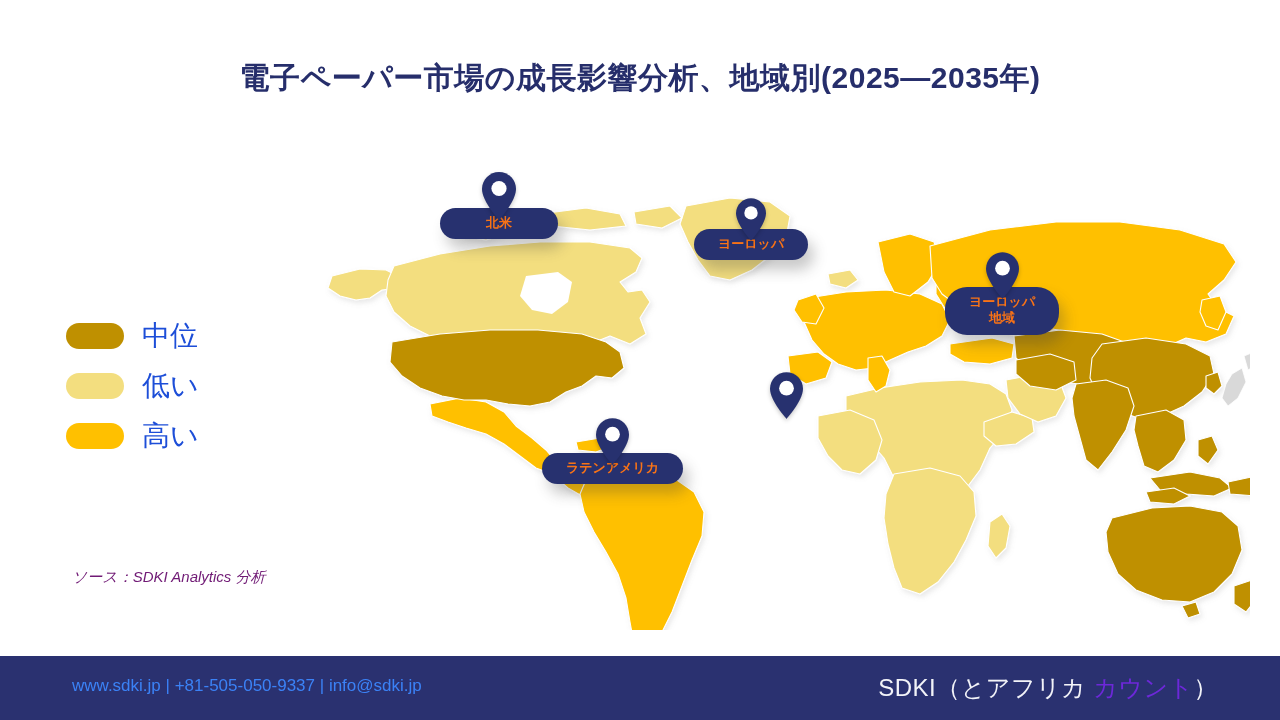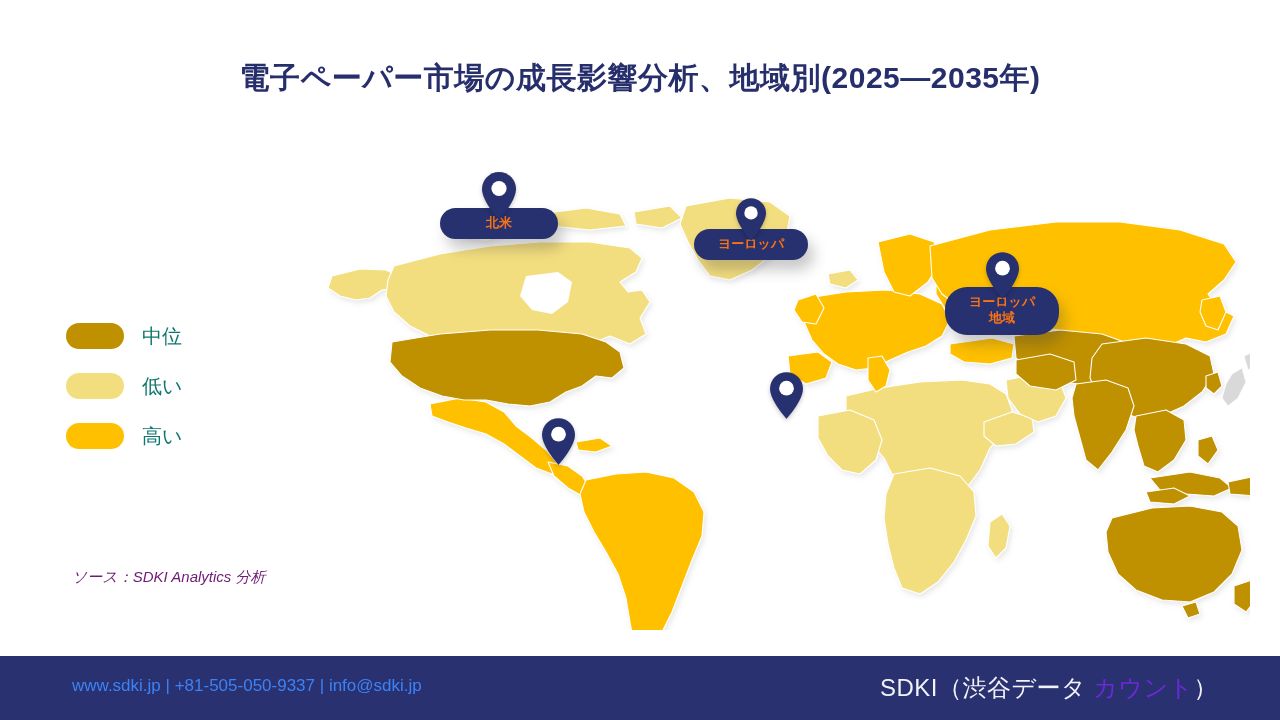--- a/index.html
+++ b/index.html
@@ -50,22 +50,22 @@
     margin-bottom: 2px;
   }
   .legend-swatch {
     width: 58px;
     height: 26px;
     border-radius: 13px;
     flex: 0 0 auto;
   }
   .legend-label {
     margin-left: 18px;
-    font-size: 20px;
-    color: #0f766e;
+    font-size: 28px;
+    color: #1d4ed8;
     font-weight: 500;
     line-height: 1;
     text-align: right;
   }
 
   
   #source-note {
     position: absolute;
     left: 72px;
     top: 568px;
@@ -311,21 +311,22 @@
       </span>
     </div>
 
     <div class="marker" style="left:252px; top:288px;">
       <span class="pin">
         <svg width="33" height="47" viewBox="0 0 34 48" xmlns="http://www.w3.org/2000/svg">
           <path d="M17 0C7.6 0 0 7.6 0 17c0 12.4 17 31 17 31s17-18.6 17-31C34 7.6 26.4 0 17 0z" fill="#27316F"></path>
           <circle cx="17" cy="16.5" r="7.6" fill="#ffffff"></circle>
         </svg>
       </span>
+      <span class="pill">ラテンアメリカ</span>
     </div>
 
   </div>
 
   <div id="footer-bar"></div>
   <div id="footer-contact">www.sdki.jp | +81-505-050-9337 | info@sdki.jp</div>
-  <div id="footer-brand"><span>SDKI（渋谷データ </span><span class="accent">カウント</span><span>）</span></div>
+  <div id="footer-brand"><span>SDKI（とアフリカ </span><span class="accent">カウント</span><span>）</span></div>
 
 </div>
 
 </body></html>

